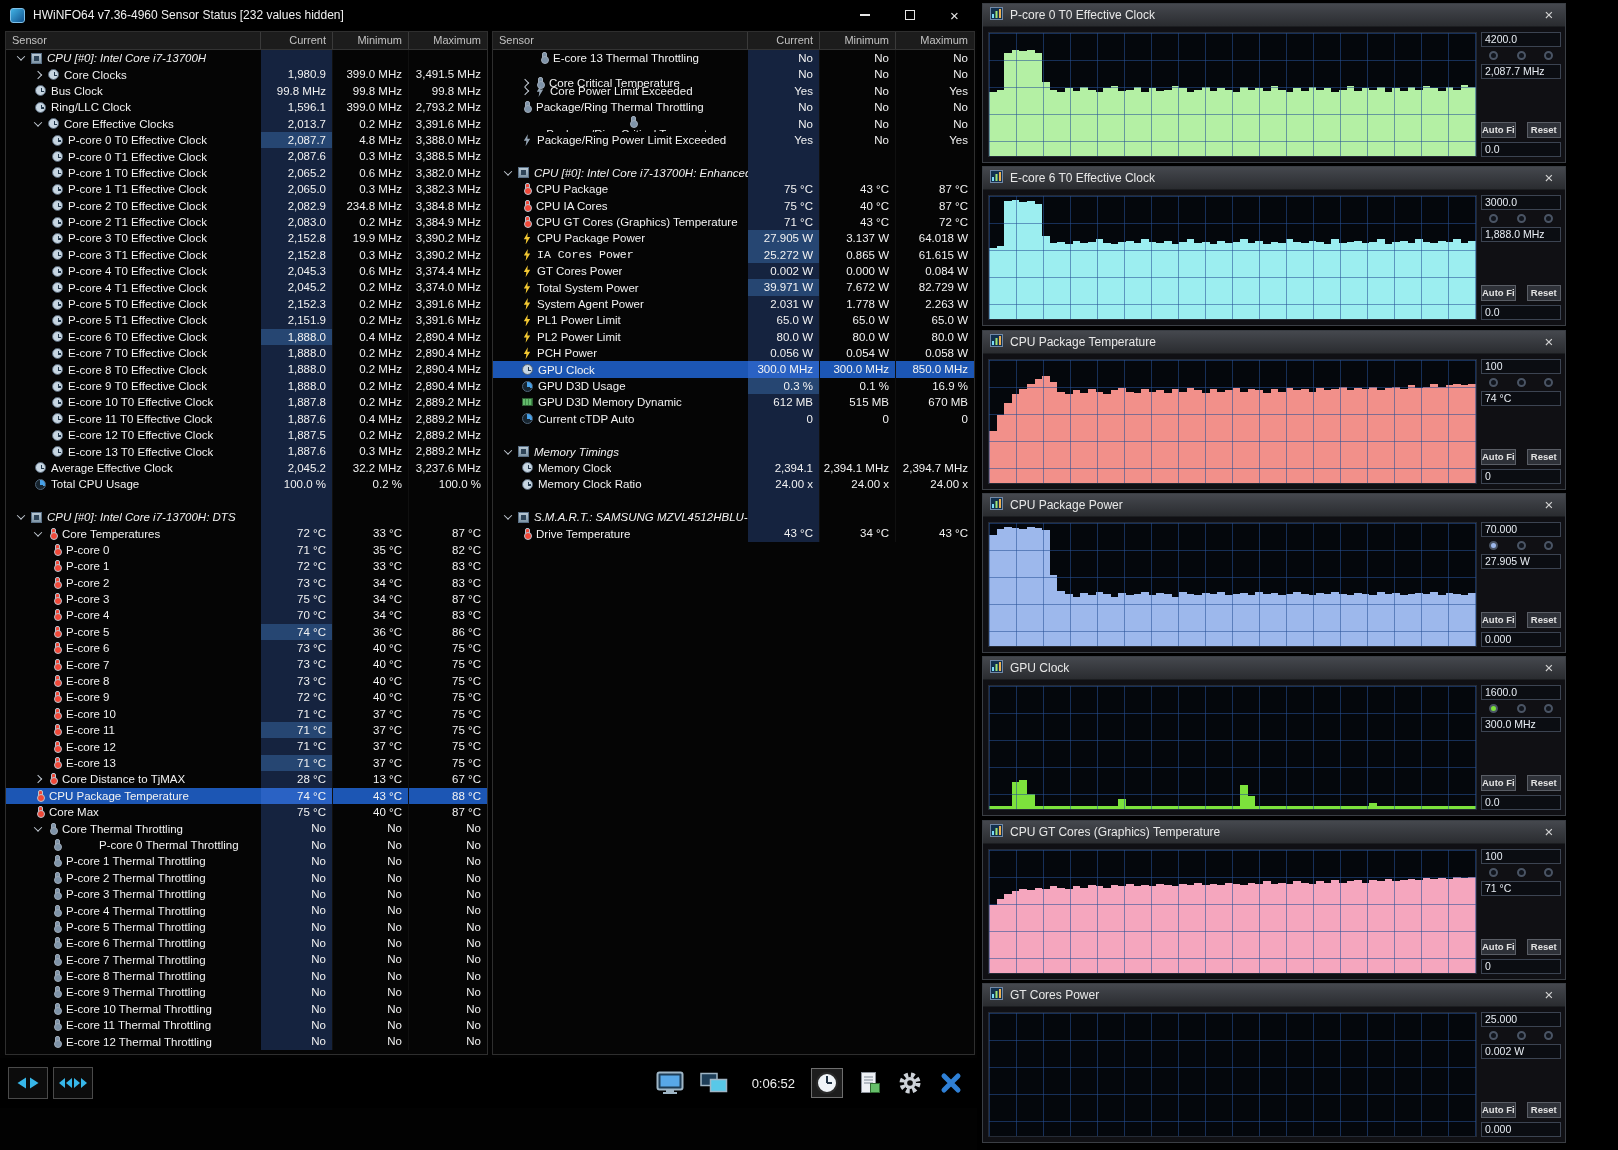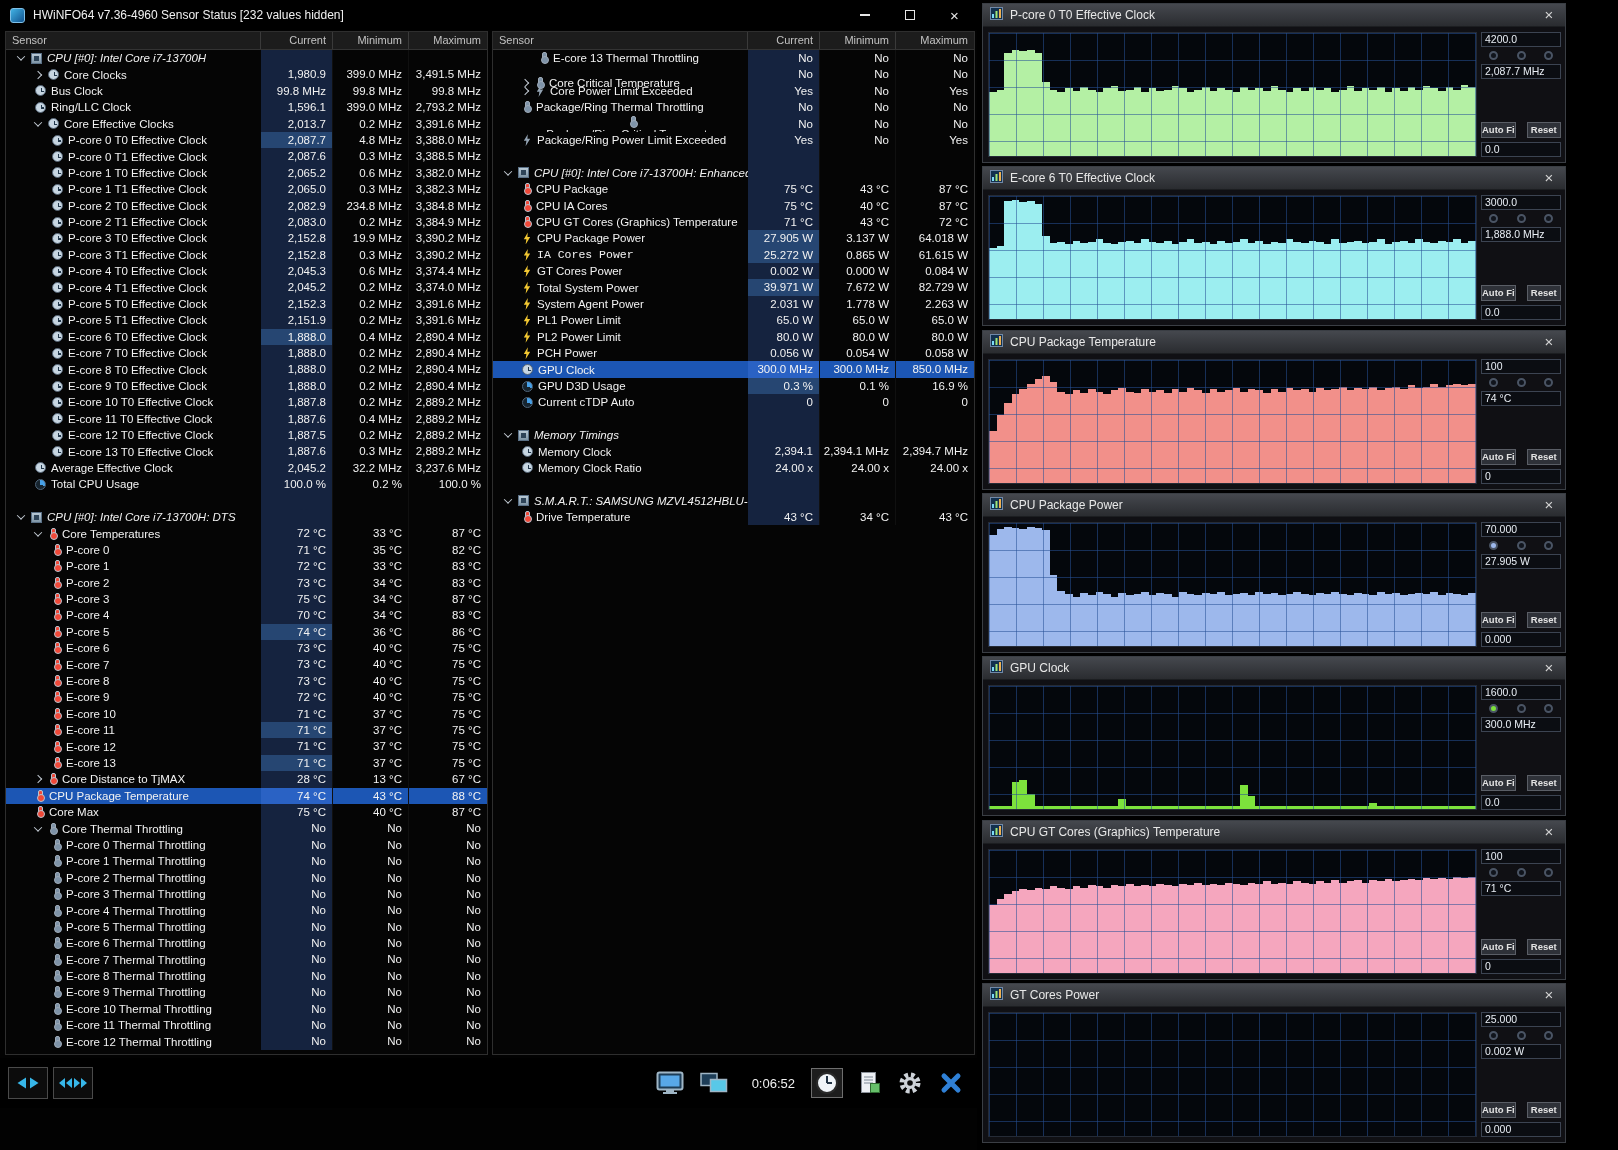--- a/index.html
+++ b/index.html
@@ -549,21 +549,21 @@
           <div class="tlabel" style="padding-left: 29px;">
             <span class="exp down"></span>
             <span class="icon thermb"></span>
             <span class="lbl">Core Thermal Throttling</span>
           </div>
           <span class="tcell c-cur">No</span>
           <span class="tcell c-min">No</span>
           <span class="tcell c-max">No</span>
         </div>
         <div class="trow">
-          <div class="tlabel" style="padding-left: 46px;">
+          <div class="tlabel" style="padding-left: 46px; gap: 33px;">
             <span class="icon thermb"></span>
             <span class="lbl">P-core 0 Thermal Throttling</span>
           </div>
           <span class="tcell c-cur">No</span>
           <span class="tcell c-min">No</span>
           <span class="tcell c-max">No</span>
         </div>
         <div class="trow">
           <div class="tlabel" style="padding-left: 46px;">
             <span class="icon thermb"></span>
@@ -864,20 +864,29 @@
           <span class="tcell c-max">850.0 MHz</span>
         </div>
         <div class="trow hl">
           <div class="tlabel" style="padding-left: 29px;">
             <span class="icon gauge"></span>
             <span class="lbl">GPU D3D Usage</span>
           </div>
           <span class="tcell c-cur">0.3 %</span>
           <span class="tcell c-min">0.1 %</span>
           <span class="tcell c-max">16.9 %</span>
+        </div>
+        <div class="trow">
+          <div class="tlabel" style="padding-left: 29px;">
+            <span class="icon mem"></span>
+            <span class="lbl">GPU D3D Memory Dynamic</span>
+          </div>
+          <span class="tcell c-cur">612 MB</span>
+          <span class="tcell c-min">515 MB</span>
+          <span class="tcell c-max">670 MB</span>
         </div>
         <div class="trow">
           <div class="tlabel" style="padding-left: 29px;">
             <span class="icon gauge"></span>
             <span class="lbl">Current cTDP Auto</span>
           </div>
           <span class="tcell c-cur">0</span>
           <span class="tcell c-min">0</span>
           <span class="tcell c-max">0</span>
         </div>

